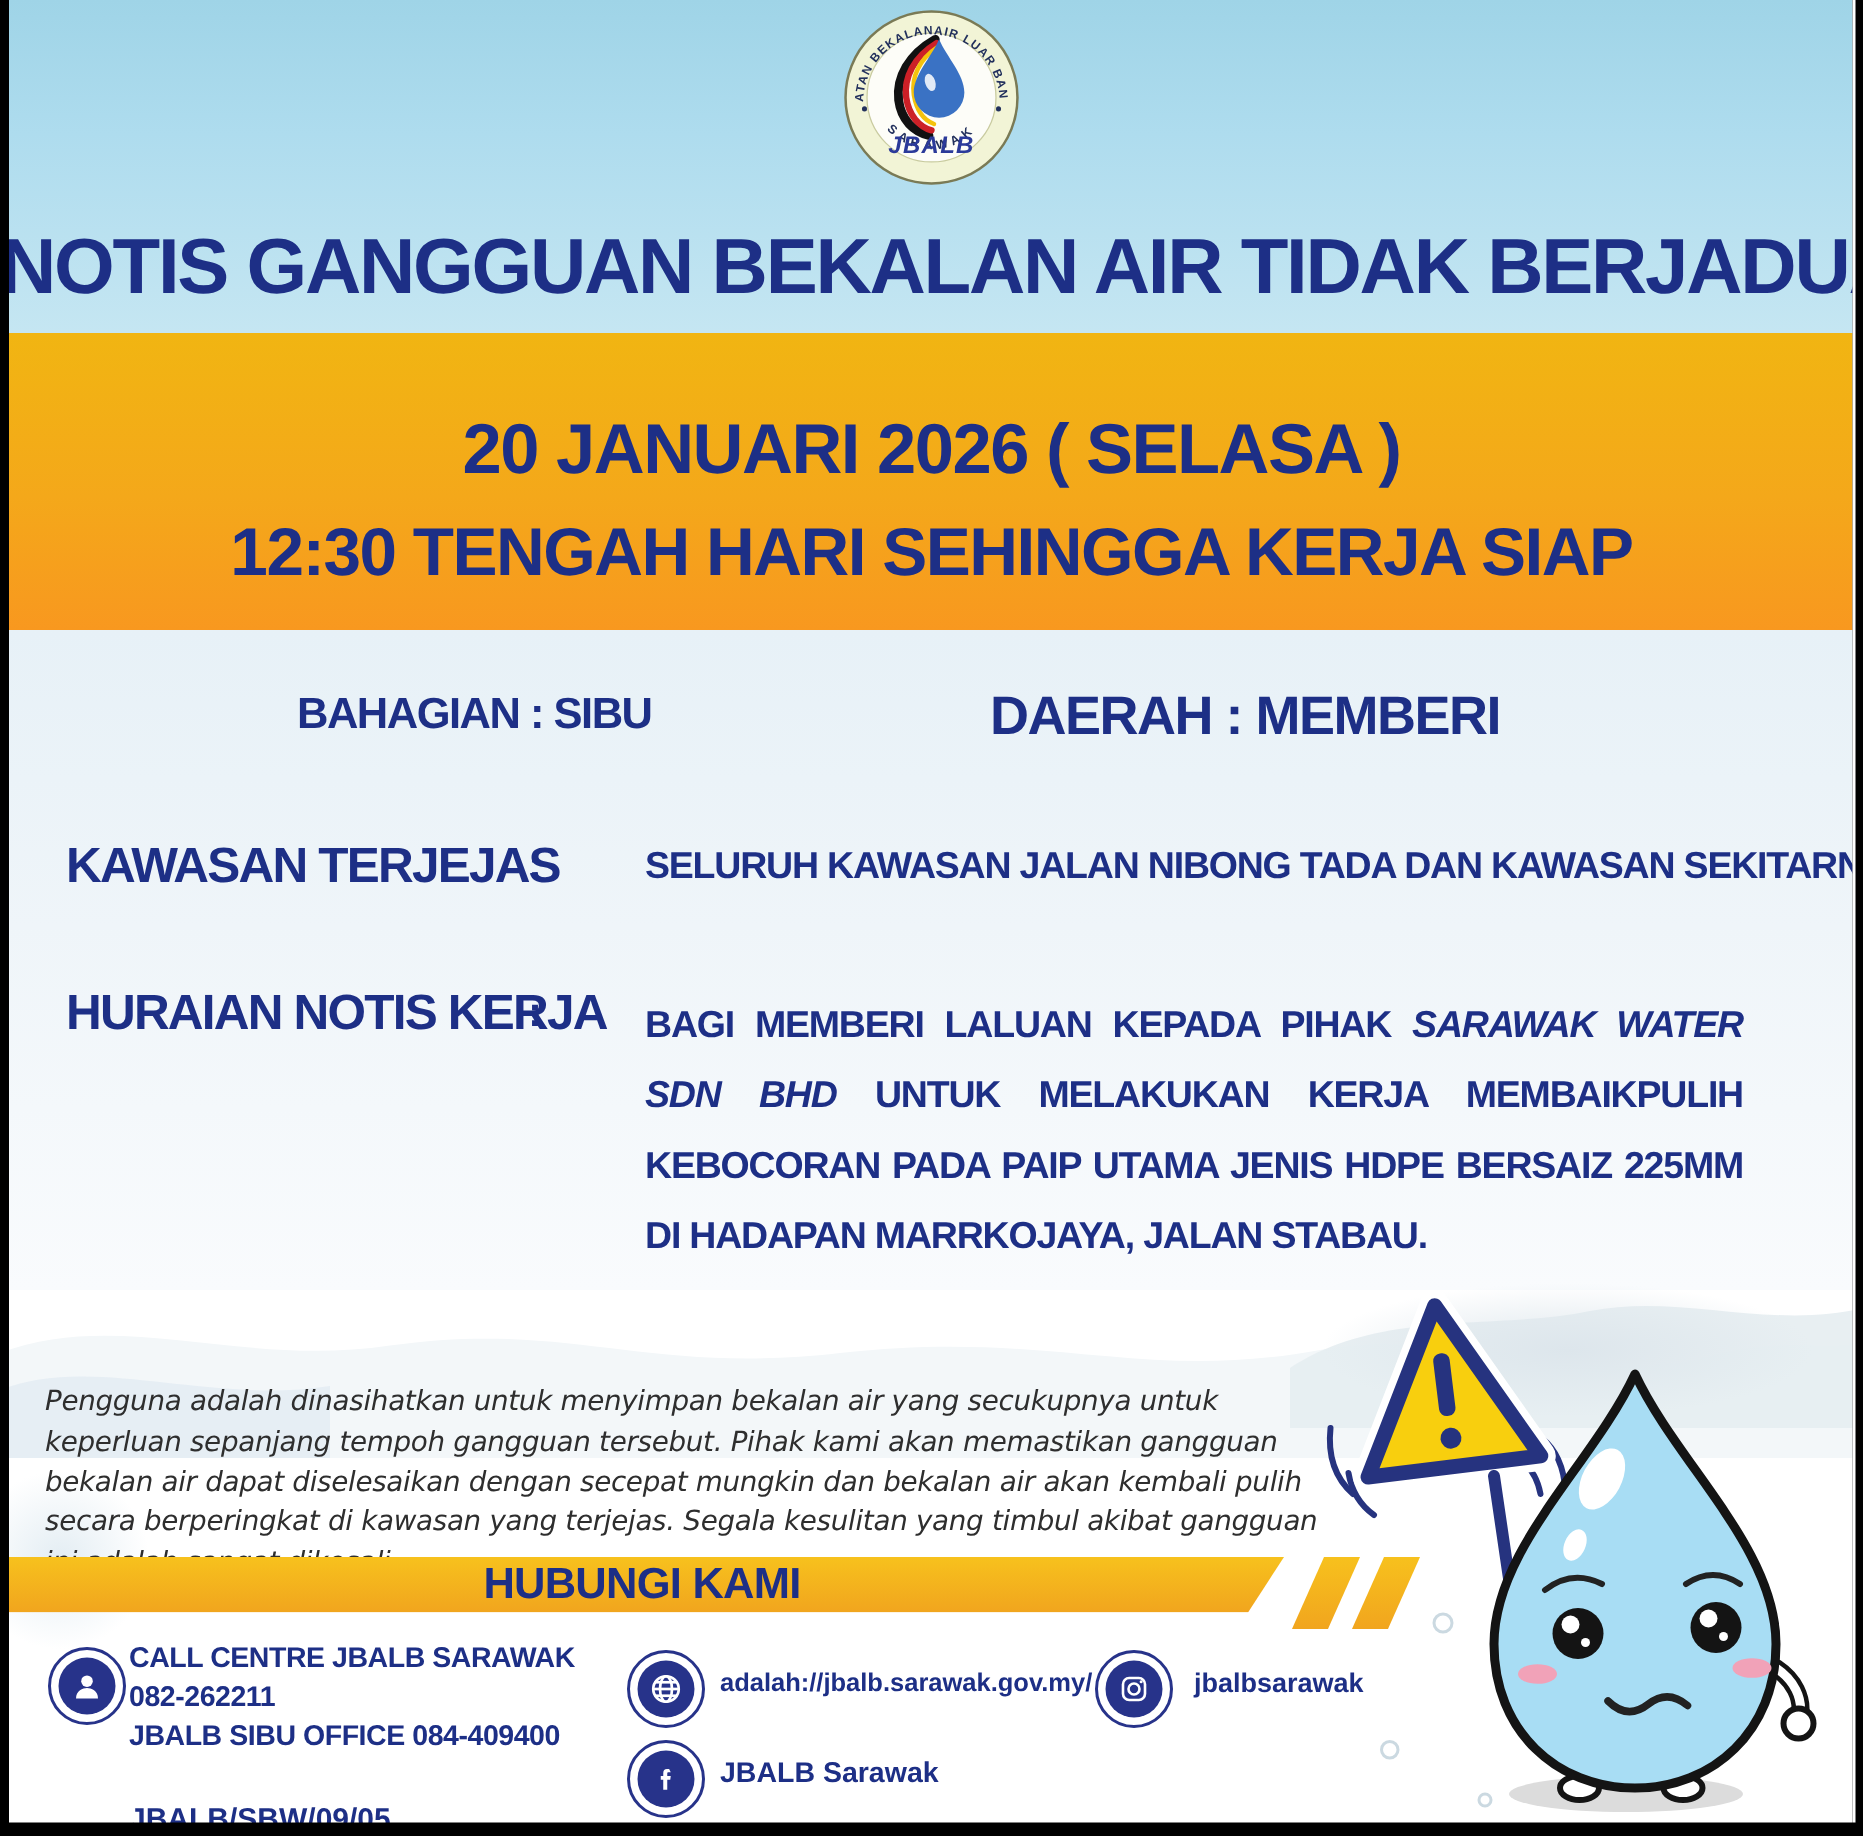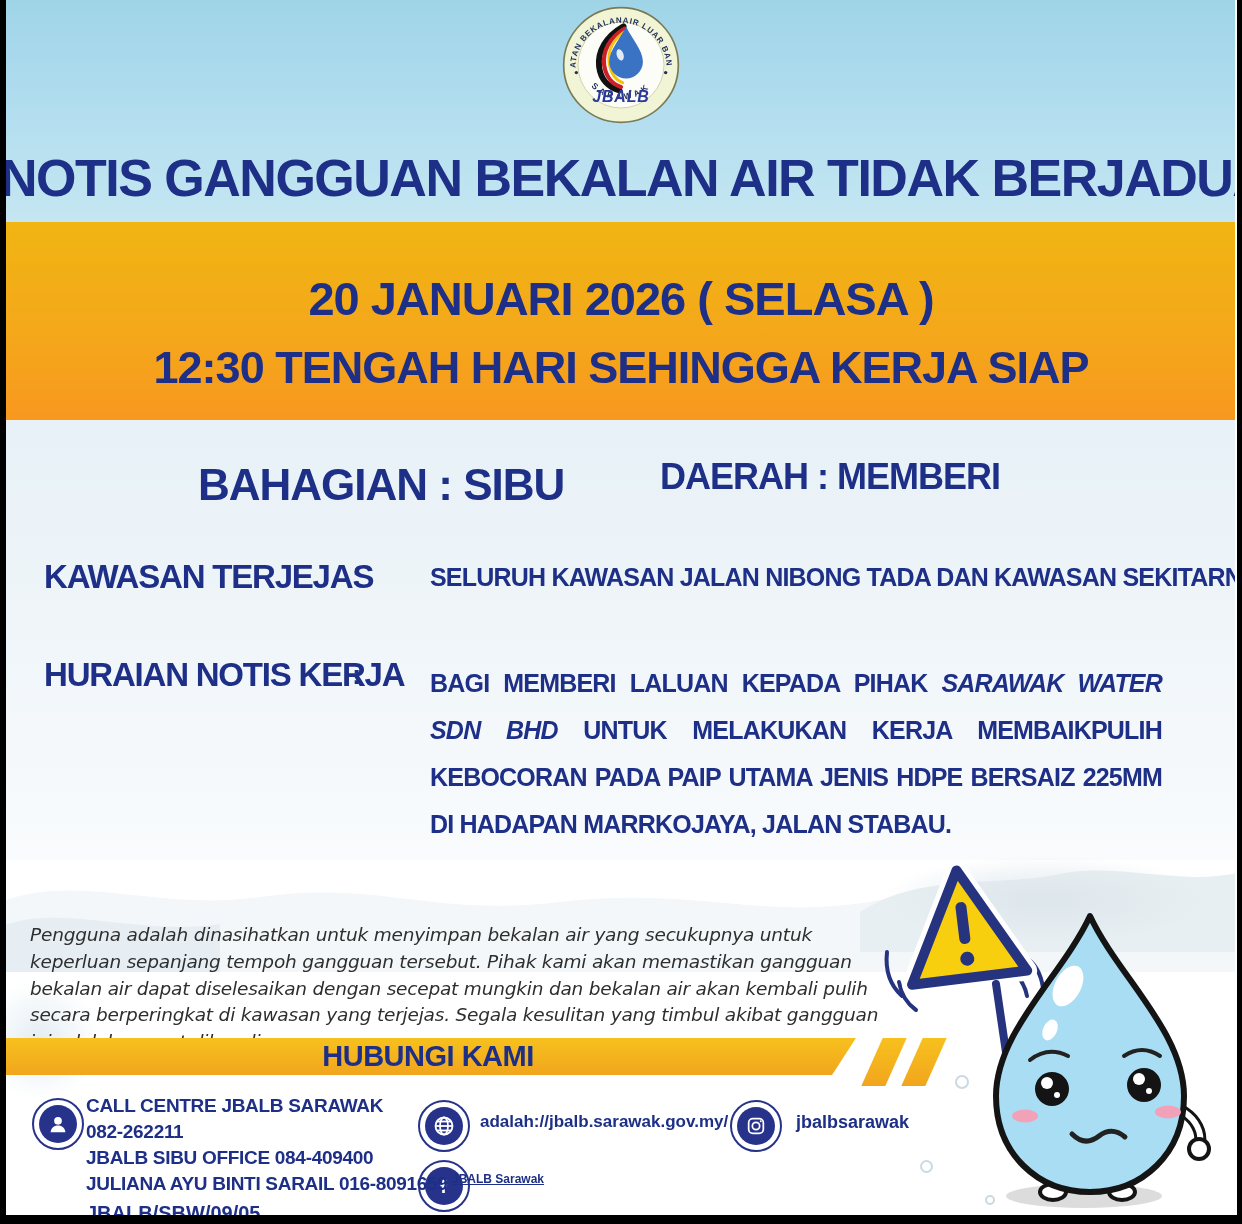--- a/index.html
+++ b/index.html
@@ -22,21 +22,21 @@
 
   
   .schedule{position:absolute;top:222px;left:0;right:0;height:198px;text-align:center;
     background:linear-gradient(180deg,#f1b512 0%,#f4a81a 55%,#f8981f 100%);color:#1d2f86;}
   .schedule .l1{padding-top:49px;font-size:47px;font-weight:bold;letter-spacing:-1px;}
   .schedule .l2{padding-top:16px;font-size:45px;font-weight:bold;letter-spacing:-1px;}
 
   
   .info{position:absolute;top:420px;left:0;right:0;height:440px;
     background:linear-gradient(180deg,#e7f1f7 0%,#eff5f9 45%,#f9fbfd 100%);color:#1d2f86;}
-  .bahagian{position:absolute;left:198px;top:40px;font-size:44px;font-weight:bold;letter-spacing:-1px;}
+  .bahagian{position:absolute;left:198px;top:40px;font-size:29px;font-weight:bold;letter-spacing:-1px;}
   .daerah{position:absolute;left:660px;top:36px;font-size:36px;font-weight:bold;letter-spacing:-1px;}
   .row-label{position:absolute;left:44px;font-size:33px;font-weight:bold;letter-spacing:-1.2px;white-space:nowrap;}
   .row-colon{position:absolute;left:352px;font-size:28px;font-weight:bold;}
   .kawasan-label{top:138px;}
   .kawasan-colon{top:140px;}
   .kawasan-value{position:absolute;left:430px;top:143px;font-size:25px;font-weight:bold;
     letter-spacing:-0.8px;white-space:nowrap;}
   .huraian-label{top:236px;}
   .huraian-colon{top:239px;}
   .huraian-value{position:absolute;left:430px;top:240px;width:732px;font-size:25px;font-weight:bold;
@@ -61,21 +61,21 @@
   .stripe{position:absolute;top:178px;width:24px;height:48px;z-index:2;
     background:linear-gradient(180deg,#f7c11d,#f1a51e);transform:skewX(-24deg);}
   .stripe1{left:872px;}
   .stripe2{left:912px;}
 
   
   .ct{position:absolute;color:#1d2f86;font-weight:bold;z-index:3;}
   .contact-left{left:86px;top:233px;font-size:19px;line-height:26px;letter-spacing:-0.3px;}
   .refno{left:86px;top:342px;font-size:20px;letter-spacing:0;}
   .weburl{left:480px;top:252px;font-size:17px;}
-  .fbname{left:452px;top:312px;font-size:12px;text-decoration:underline;}
+  .fbname{left:480px;top:312px;font-size:19px;}
   .igname{left:796px;top:252px;font-size:18px;}
 
   .cicon{position:absolute;z-index:3;width:48px;height:48px;border-radius:50%;
     background:#fff;border:2px solid #27338a;display:flex;align-items:center;justify-content:center;}
   .cicon .disc{width:38px;height:38px;border-radius:50%;background:#27338a;
     display:flex;align-items:center;justify-content:center;}
   .icon-person{left:32px;top:238px;}
   .icon-globe{left:418px;top:240px;}
   .icon-fb{left:418px;top:300px;}
   .icon-ig{left:730px;top:240px;}
@@ -192,21 +192,20 @@
             <circle cx="12" cy="12" r="4"></circle>
             <circle cx="17.2" cy="6.8" r="1.1" fill="#fff" stroke="none"></circle>
           </svg>
       </div>
     </div>
 
     <div class="ct contact-left">
       <div>CALL CENTRE JBALB SARAWAK</div>
       <div>082-262211</div>
       <div>JBALB SIBU OFFICE  084-409400</div>
-      <div>JULIANA AYU BINTI SARAIL 016-8091659</div>
     </div>
     <div class="ct refno">JBALB/SBW/09/05</div>
     <div class="ct weburl">adalah://jbalb.sarawak.gov.my/</div>
     <div class="ct fbname">JBALB Sarawak</div>
     <div class="ct igname">jbalbsarawak</div>
 
     <svg class="mascot" viewBox="0 0 366 380">
 
       <ellipse cx="212" cy="352" rx="78" ry="12" fill="#dcdcdc"></ellipse>
 

